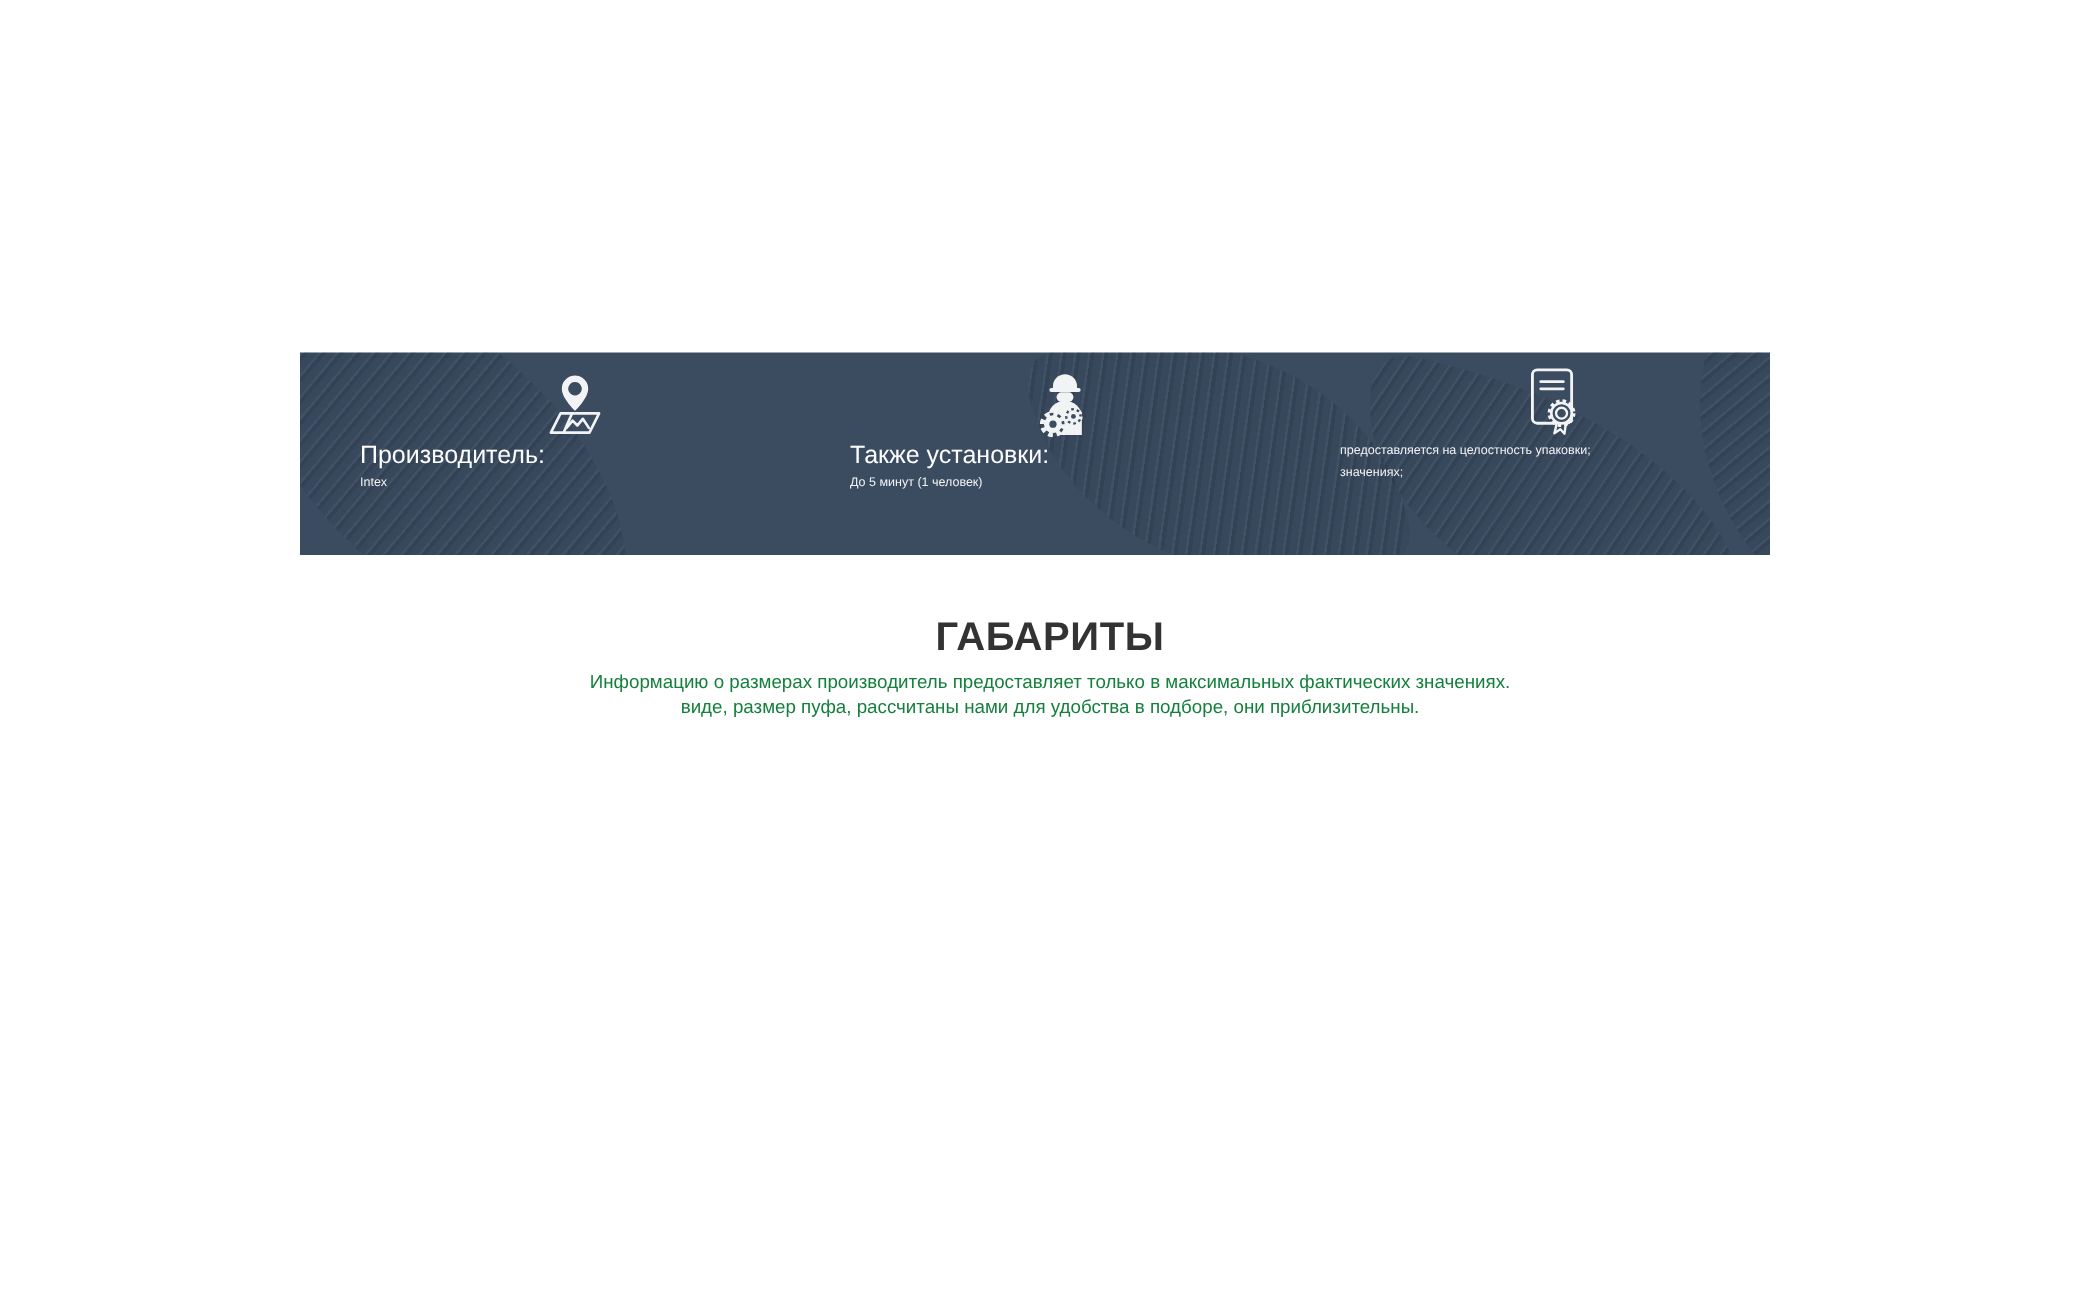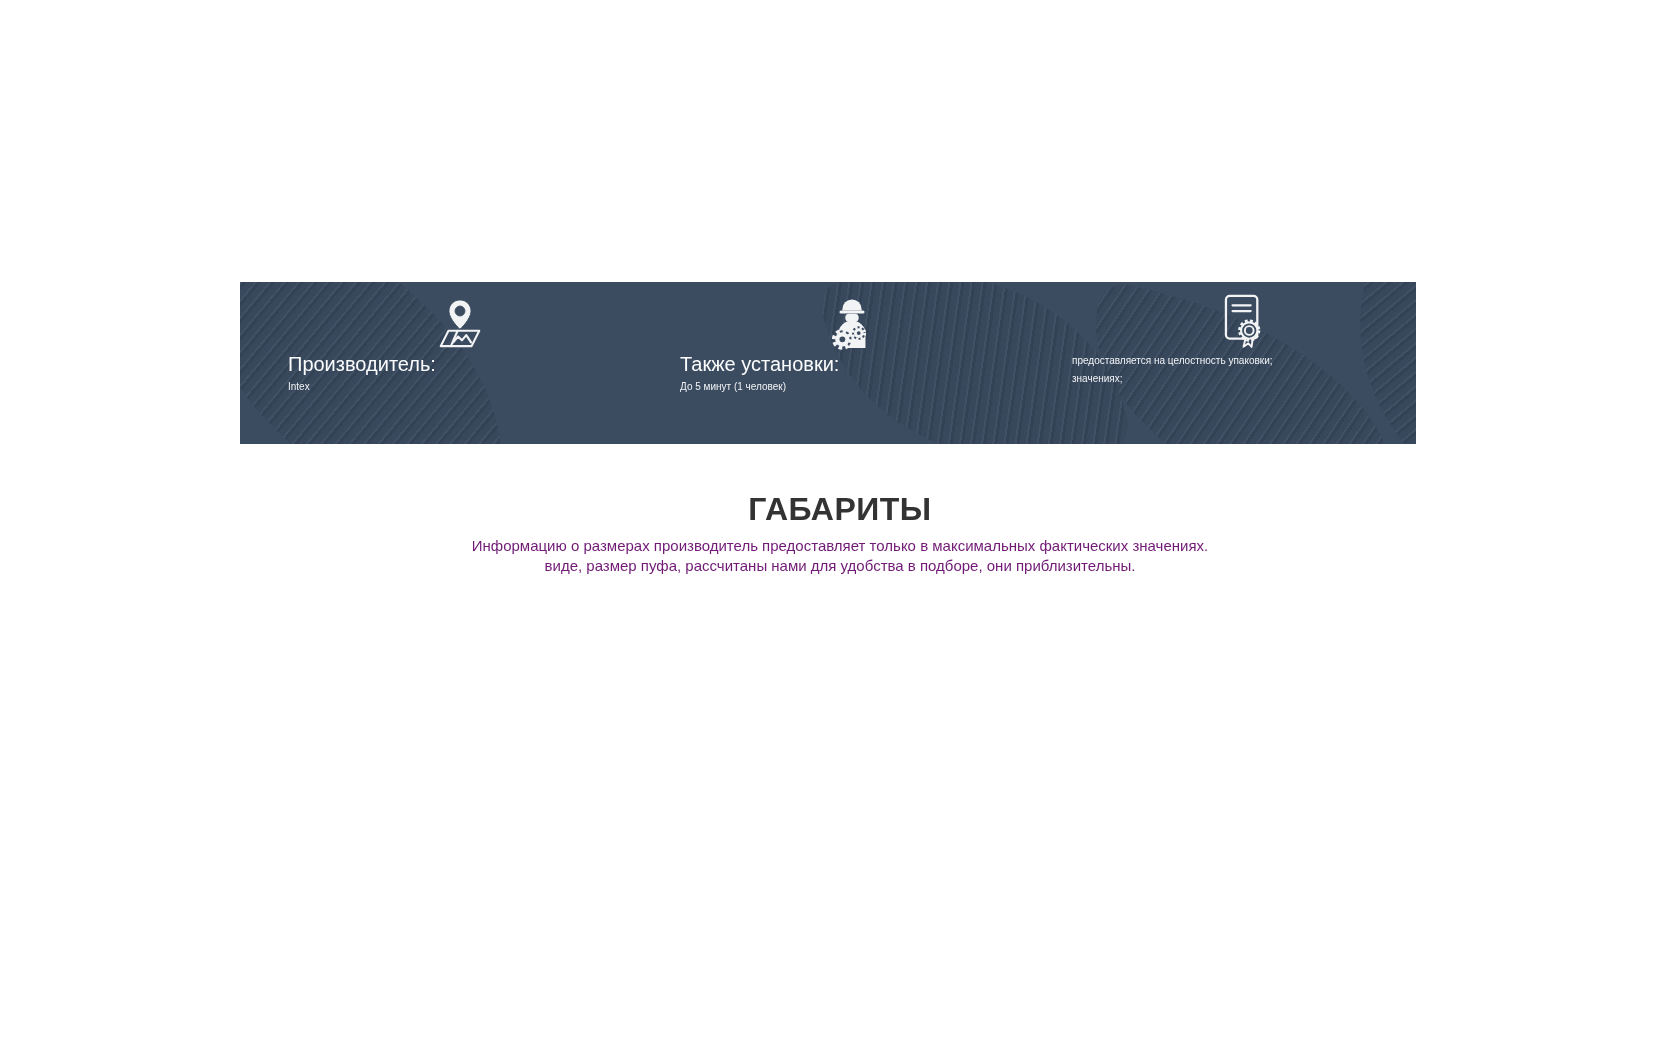--- a/index.html
+++ b/index.html
@@ -81,21 +81,21 @@
     font-size: 32px;
     line-height: 26px;
     font-weight: bold;
     letter-spacing: 0.5px;
     color: #333333;
   }
   .para-line {
     display: block;
     font-size: 15px;
     line-height: 20px;
-    color: #701a75;
+    color: #15803d;
     white-space: nowrap;
   }
 </style>
 </head>
 <body>
 
 <div class="page">
 
   <section class="features-banner">
     <div class="feather f1"></div>

